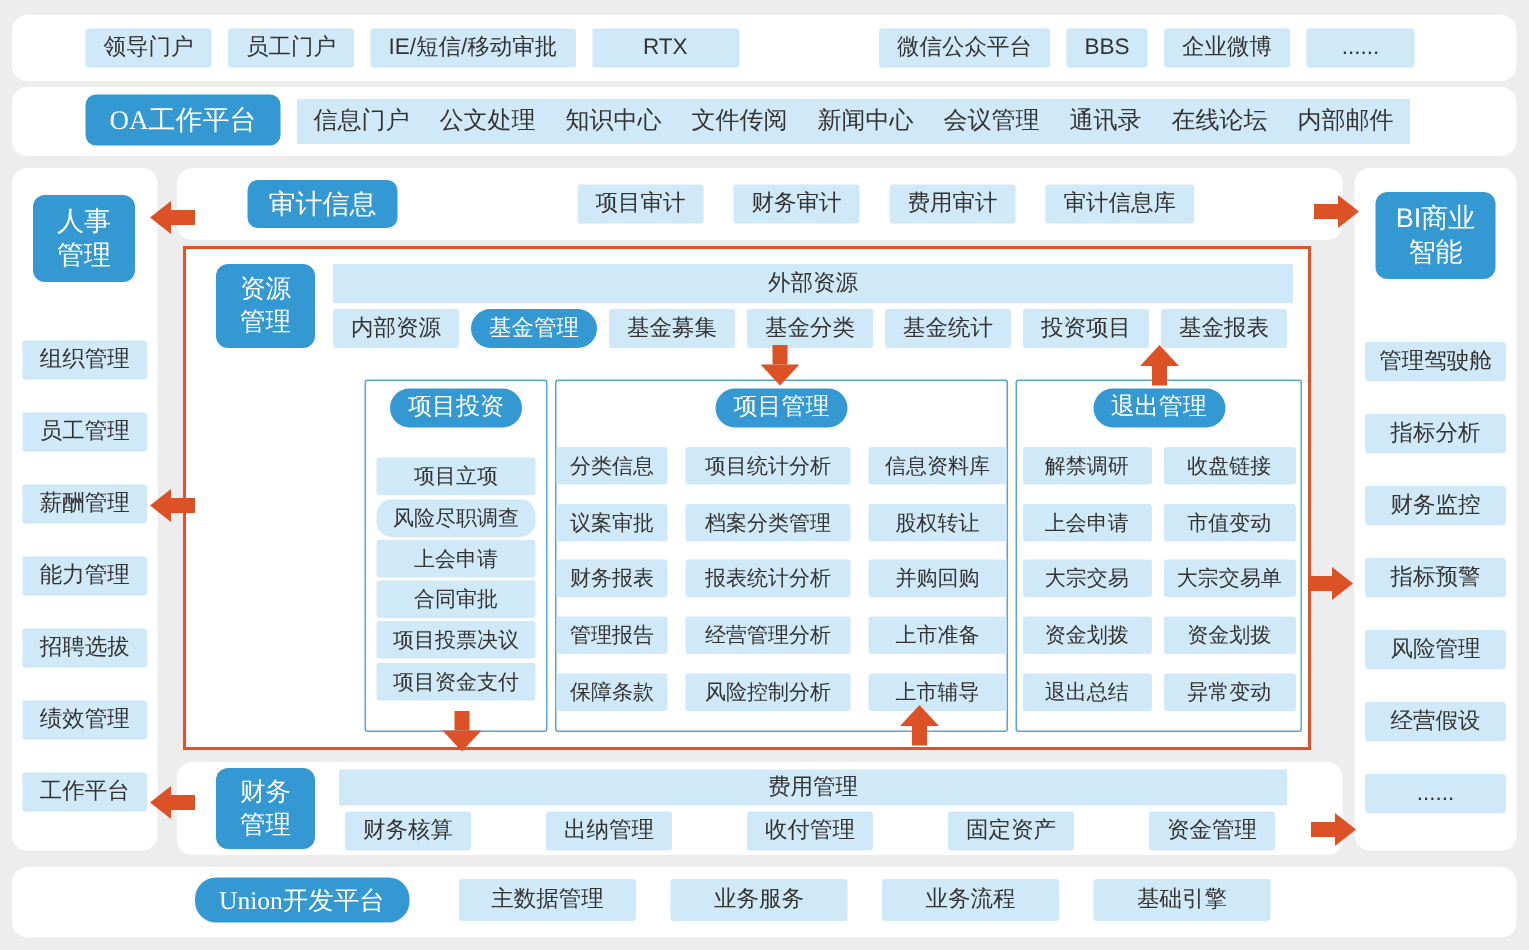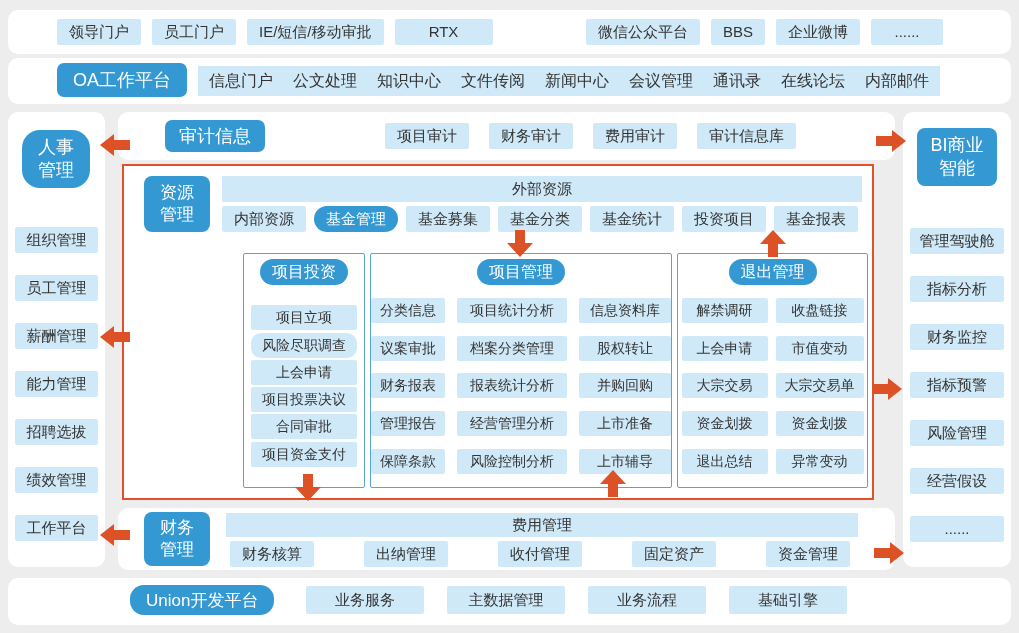--- a/index.html
+++ b/index.html
@@ -30,21 +30,21 @@
   }
   .big-btn{
     position:absolute;background:var(--accent);color:#fff;
     border-radius:8px;display:flex;flex-direction:column;
     align-items:center;justify-content:center;
     font-size:18px;line-height:1.3;text-align:center;
   }
   .bar-btn{
     position:absolute;background:var(--accent);color:#fff;
     border-radius:7px;display:flex;align-items:center;justify-content:center;
-    font-size:18px;white-space:nowrap;
+    font-size:18px;white-space:nowrap;font-family:Liberation Serif, serif;
   }
   .wide-bar{
     position:absolute;background:var(--chip-bg);
     text-align:center;font-size:15px;
   }
   
   .top-panel{left:8px;top:10px;width:1003px;height:44px;display:flex;align-items:center;}
   .top-left{display:flex;gap:11px;margin-left:49px;}
   .top-right{display:flex;gap:11px;margin-left:auto;margin-right:68px;}
   
@@ -132,21 +132,21 @@
     <span>文件传阅</span>
     <span>新闻中心</span>
     <span>会议管理</span>
     <span>通讯录</span>
     <span>在线论坛</span>
     <span>内部邮件</span>
   </div>
 </div>
 
 <div class="panel left-panel">
-  <div class="big-btn" style="left:14px;top:18px;width:68px;height:58px;border-radius:18px;">
+  <div class="big-btn" style="left:14px;top:18px;width:68px;height:58px;">
     <span>人事</span>
     <span>管理</span>
   </div>
   <div class="side-list" style="top:115px;">
     <span class="chip">组织管理</span>
     <span class="chip">员工管理</span>
     <span class="chip">薪酬管理</span>
     <span class="chip">能力管理</span>
     <span class="chip">招聘选拔</span>
     <span class="chip">绩效管理</span>
@@ -196,22 +196,22 @@
     <span class="chip">基金报表</span>
   </div>
 
 
   <div class="col" style="left:119px;width:122px;align-items:center;">
     <div class="col-head">项目投资</div>
     <div class="col-list" style="padding:18px 7px;">
       <span class="chip" style="font-size:14px;">项目立项</span>
       <span class="chip" style="font-size:14px;border-radius:10px;">风险尽职调查</span>
       <span class="chip" style="font-size:14px;">上会申请</span>
+      <span class="chip" style="font-size:14px;">合同审批</span>
       <span class="chip" style="font-size:14px;">项目投票决议</span>
-      <span class="chip" style="font-size:14px;">合同审批</span>
       <span class="chip" style="font-size:14px;">项目资金支付</span>
     </div>
   </div>
 
   <div class="col" style="left:246px;width:302px;">
     <div class="col-head">项目管理</div>
     <div class="grid3">
       <span class="chip">分类信息</span>
       <span class="chip">项目统计分析</span>
       <span class="chip">信息资料库</span>
@@ -258,22 +258,22 @@
     <span class="chip">出纳管理</span>
     <span class="chip">收付管理</span>
     <span class="chip">固定资产</span>
     <span class="chip">资金管理</span>
   </div>
 </div>
 
 <div class="panel union-panel">
   <div class="bar-btn" style="left:122px;top:7px;height:30px;padding:0 16px;border-radius:14px;font-size:17px;">Union开发平台</div>
   <div class="union-chips">
+    <span class="chip">主数据管理</span>
     <span class="chip">业务服务</span>
-    <span class="chip">主数据管理</span>
     <span class="chip">业务流程</span>
     <span class="chip">基础引擎</span>
   </div>
 </div>
 
 <div class="ar l" style="left:100px;top:134px;">
     <span class="head"></span>
     <span class="stem"></span>
   </div>
 <div class="ar l" style="left:100px;top:326px;">

